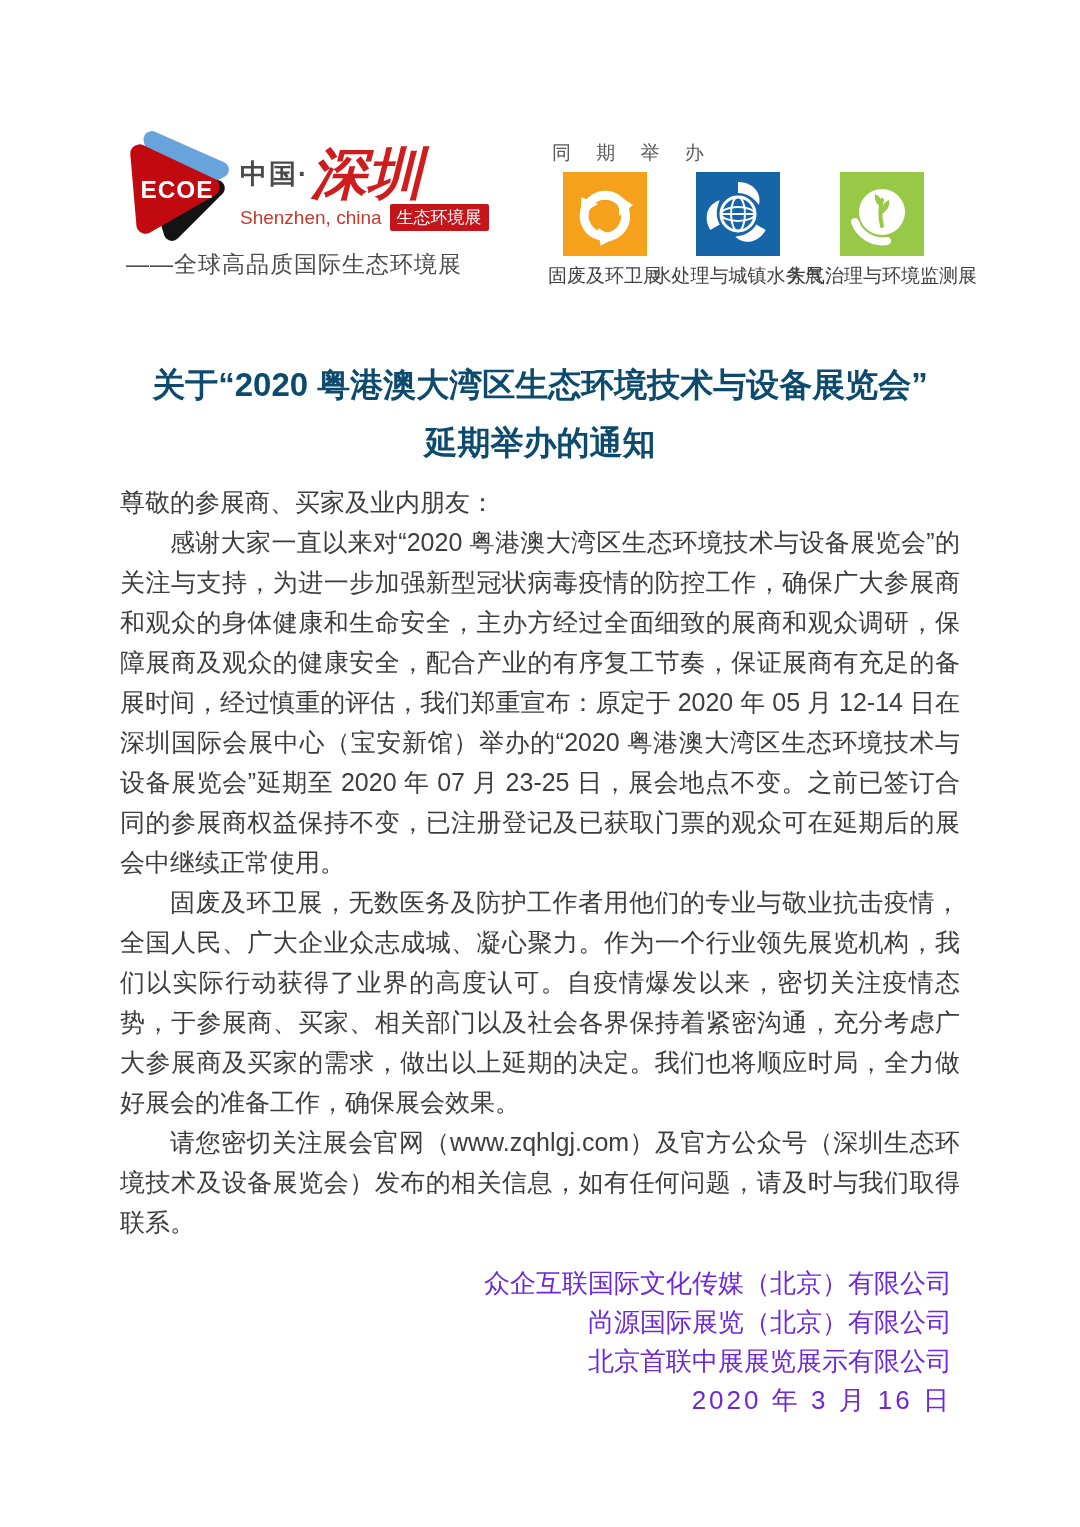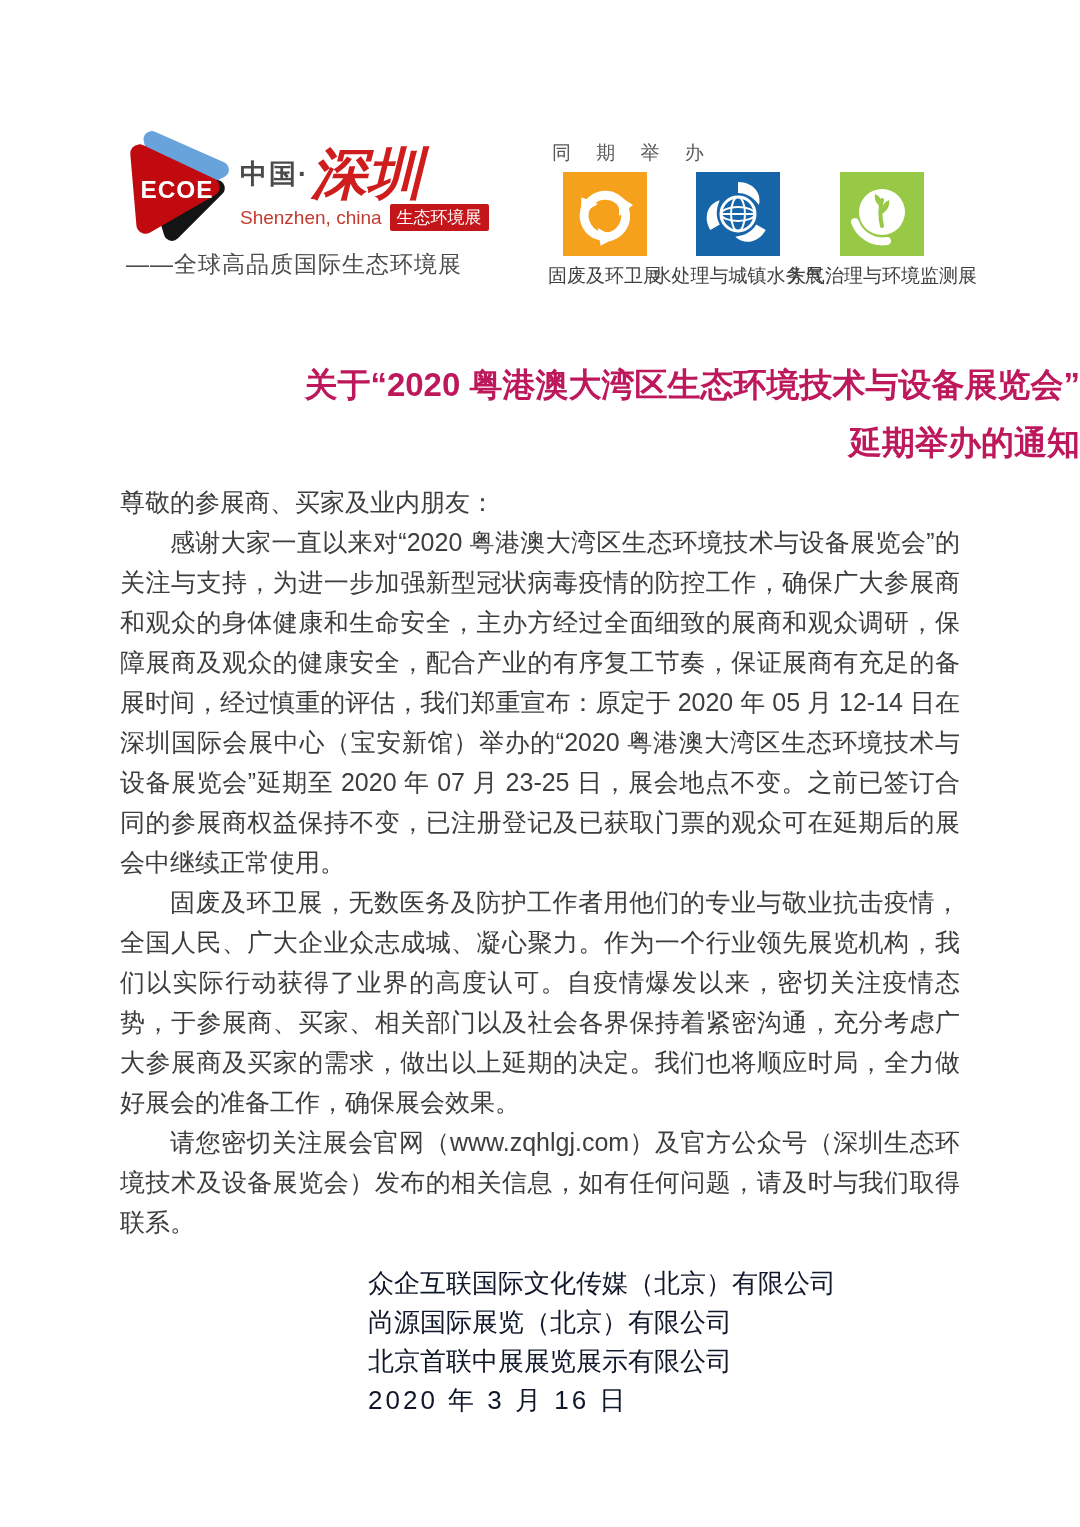--- a/index.html
+++ b/index.html
@@ -45,37 +45,37 @@
   .event-col { position: absolute; top: 172px; text-align: center; }
   .event-col-1 { left: 538px; width: 134px; }
   .event-col-2 { left: 646px; width: 184px; }
   .event-col-3 { left: 782px; width: 200px; }
   .event-icon { width: 84px; height: 84px; margin: 0 auto; display: block; }
   .event-label { margin-top: 7px; font-size: 19px; color: #3f3f3f; white-space: nowrap; }
 
   
   .doc-title {
     position: absolute; left: 0; top: 356px; width: 100%;
-    text-align: right; font-weight: bold; color: #be185d;
+    text-align: center; font-weight: bold; color: #0c4a6e;
     font-size: 33px; line-height: 58px;
   }
 
   
   .doc-body {
     position: absolute; left: 120px; top: 482px; width: 840px;
     font-size: 25px; line-height: 40px; color: #3d3d3d;
     text-align: justify;
   }
   .doc-body p { margin: 0; text-indent: 2em; }
   .doc-body p.salutation { text-indent: 0; }
 
   
   .signature {
     position: absolute; left: 368px; top: 1264px; width: 584px;
-    text-align: left; font-size: 26px; line-height: 39px; color: #0f172a;
+    text-align: right; font-size: 26px; line-height: 39px; color: #6d28d9;
   }
   .signature .sig-date { letter-spacing: 3px; }
 </style>
 </head>
 <body>
 
 <div class="page">
 
   <svg class="logo-svg" viewBox="0 0 120 120">
     <path d="M 38 16 L 106 46 L 52 72 Z" fill="#68a3dc" stroke="#68a3dc" stroke-width="16" stroke-linejoin="round"></path>

